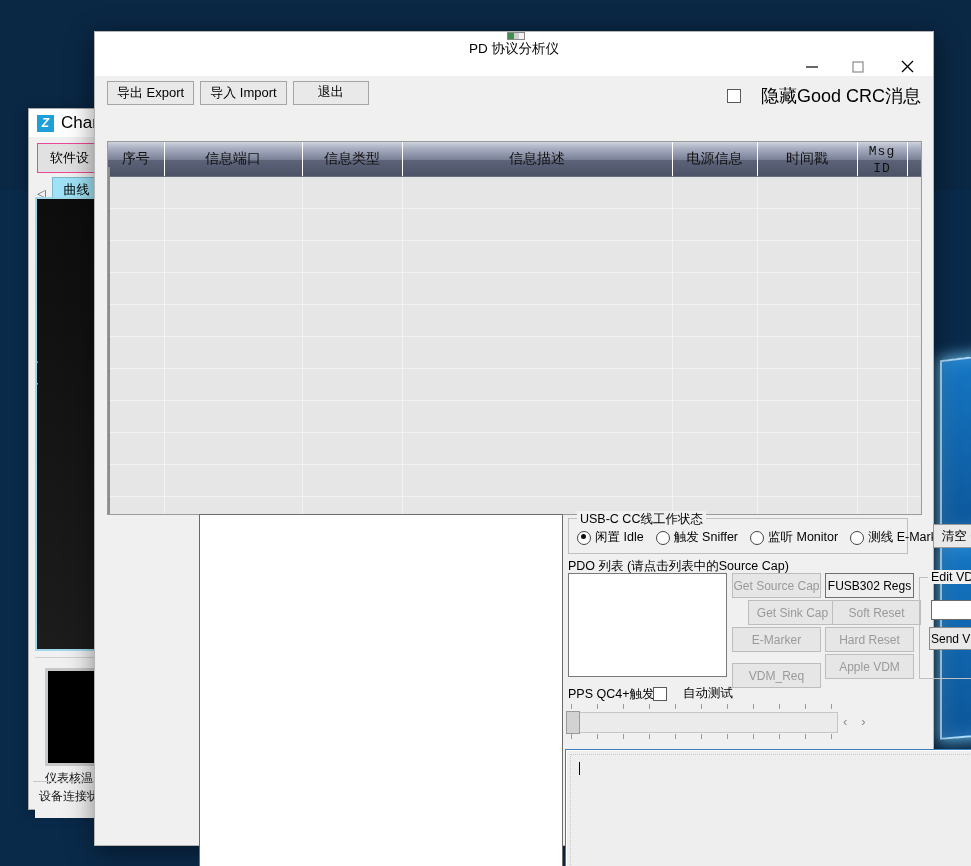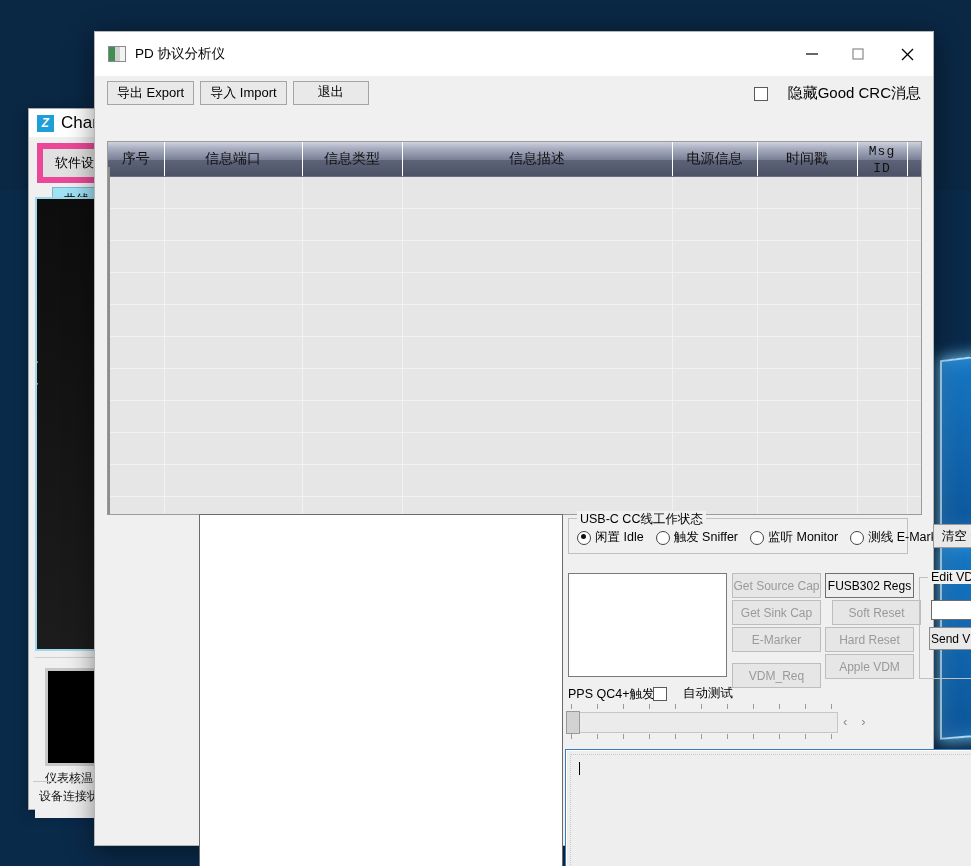--- a/index.html
+++ b/index.html
@@ -24,21 +24,21 @@
      background:linear-gradient(150deg, rgba(25,135,220,.85), rgba(10,90,170,.7));}
 
   
   .bgwin{position:absolute;left:28px;top:108px;width:180px;height:700px;
      background:#f0f0f0;border:1px solid #a9a9a9;box-shadow:0 3px 12px rgba(0,0,0,.35);}
   .bgwin-title{height:28px;display:flex;align-items:center;gap:7px;padding:0 8px;background:#ffffff;}
   .zlogo{width:17px;height:17px;background:#1e9fd8;color:#fff;font-weight:bold;font-size:12px;
      display:flex;align-items:center;justify-content:center;font-style:italic;}
   .bgwin-title-text{font-size:17px;color:#000;white-space:nowrap;}
   .bgwin-toolbar{padding:6px 8px 4px 8px;}
-  .bgwin-btn{display:inline-block;border:6px solid #ec4899;background:#e1e1e1;
+  .bgwin-btn{display:inline-block;border:1px solid #ec4899;background:#e1e1e1;
      padding:5px 12px;font-size:13px;white-space:nowrap;}
   .bgwin-tabs{display:flex;align-items:flex-end;gap:3px;padding:4px 0 0 6px;height:22px;}
   .tab-arrow{font-size:11px;color:#444;padding:0 4px 3px 2px;}
   .tab-active{background:#9fe2f5;border:1px solid #7ab9cc;border-bottom:none;
      padding:3px 10px 4px 10px;font-size:13px;white-space:nowrap;}
   .chartbox{position:absolute;left:6px;top:88px;width:180px;height:450px;
      border:2px solid #9fd8ea;background:#000;overflow:hidden;}
   .chart-inner{position:absolute;inset:0;background:linear-gradient(180deg,#0d0d0d,#1c1c1c);}
   .ytick{position:absolute;right:4px;color:#ffe14d;font-size:11px;white-space:nowrap;}
   .ytick::after{content:"";position:absolute;right:-6px;top:6px;width:5px;height:1px;background:#ffe14d;}
@@ -51,40 +51,40 @@
   .gauge-dot{position:absolute;right:14px;top:36px;width:16px;height:22px;border-radius:50%;
      background:#c8e23a;filter:blur(1px);}
   .bg-label{position:absolute;left:10px;font-size:12px;color:#111;white-space:nowrap;}
   .bg-statusbar{position:absolute;left:4px;top:672px;width:176px;height:28px;
      border-top:1px solid #c8c8c8;display:flex;align-items:center;padding-left:6px;}
 
   
   .pdwin{position:absolute;left:94px;top:31px;width:838px;height:813px;
      background:#f0f0f0;border:1px solid #b5b5b5;
      box-shadow:0 6px 26px rgba(0,0,0,.45);}
-  .pd-titlebar{height:44px;background:#ffffff;display:flex;align-items:center;}
+  .pd-titlebar{height:44px;background:#ffffff;display:flex;align-items:center;flex-direction:column;}
   .pd-icon{width:16px;height:14px;margin-left:13px;margin-right:9px;
      border:1px solid #8a8a8a;background:#fff;display:flex;}
   .pd-icon i{display:block;height:100%;}
   .pd-icon i:nth-child(1){width:40%;background:#3f8f4f;}
   .pd-icon i:nth-child(2){width:26%;background:#cfcfcf;}
   .pd-icon i:nth-child(3){width:34%;background:#f3f3f3;}
   .pd-title{font-size:13.5px;color:#000;}
   .pd-winbtns{margin-left:auto;display:flex;height:100%;}
   .wbtn{width:46px;height:100%;display:flex;align-items:center;justify-content:center;
      font-size:15px;color:#000;}
   .wbtn.close{width:52px;}
   .wbtn svg{display:block;}
 
   .pd-toolbar{height:34px;position:relative;padding:0 0 0 12px;display:flex;align-items:center;gap:6px;}
   .tb-btn{border:1px solid #a5a5a5;background:#e9e9e9;font-size:13px;padding:4px 9px;
      white-space:nowrap;line-height:1.15;}
   .tb-btn.wide{padding:4px 24px;font-family:Liberation Mono, monospace;}
   .hidecrc{position:absolute;right:12px;top:8px;display:flex;align-items:center;gap:20px;
-     font-size:15px;white-space:nowrap;}
+     font-size:18px;white-space:nowrap;}
   .cbox{width:12px;height:12px;border:1px solid #5a5a5a;background:#fff;display:inline-block;}
 
   
   .tablewrap{position:absolute;left:12px;top:109px;width:813px;height:372px;
      border:1px solid #9b9b9b;background:#e6e6e6;overflow:hidden;}
   table.msg{border-collapse:collapse;width:100%;table-layout:fixed;}
   table.msg th{
      height:24px;
      background:linear-gradient(180deg,#cfd2dc 0%,#aab0c2 18%,#7a8096 52%,#5d6378 53%,#4c5266 100%);
      color:#111;font-size:14px;font-weight:normal;
@@ -385,26 +385,27 @@
         </span>
         <span class="radio">
           <span class="rdot"></span>
           <span>测线 E-Marker</span>
         </span>
       </div>
     </div>
 
     <div class="clearbtn">清空 Clear</div>
 
+    <div class="pdolabel">PDO 列表 (请点击列表中的Source Cap)</div>
     <div class="pdolist"></div>
 
     <div class="btngrid">
       <div class="gbtn" style="left:0px;top:0px">Get Source Cap</div>
       <div class="gbtn enabled" style="left:93px;top:0px">FUSB302 Regs</div>
-      <div class="gbtn" style="left:0px;top:27px">Get Sink Cap</div>
+      <div class="gbtn" style="left:16px;top:27px">Get Sink Cap</div>
       <div class="gbtn" style="left:100px;top:27px">Soft Reset</div>
       <div class="gbtn" style="left:0px;top:54px">E-Marker</div>
       <div class="gbtn" style="left:93px;top:54px">Hard Reset</div>
       <div class="gbtn" style="left:0px;top:90px">VDM_Req</div>
       <div class="gbtn" style="left:93px;top:81px">Apple VDM</div>
     </div>
 
     <div class="gbox editvdm">
       <span class="leg">Edit VDM</span>
     </div>

